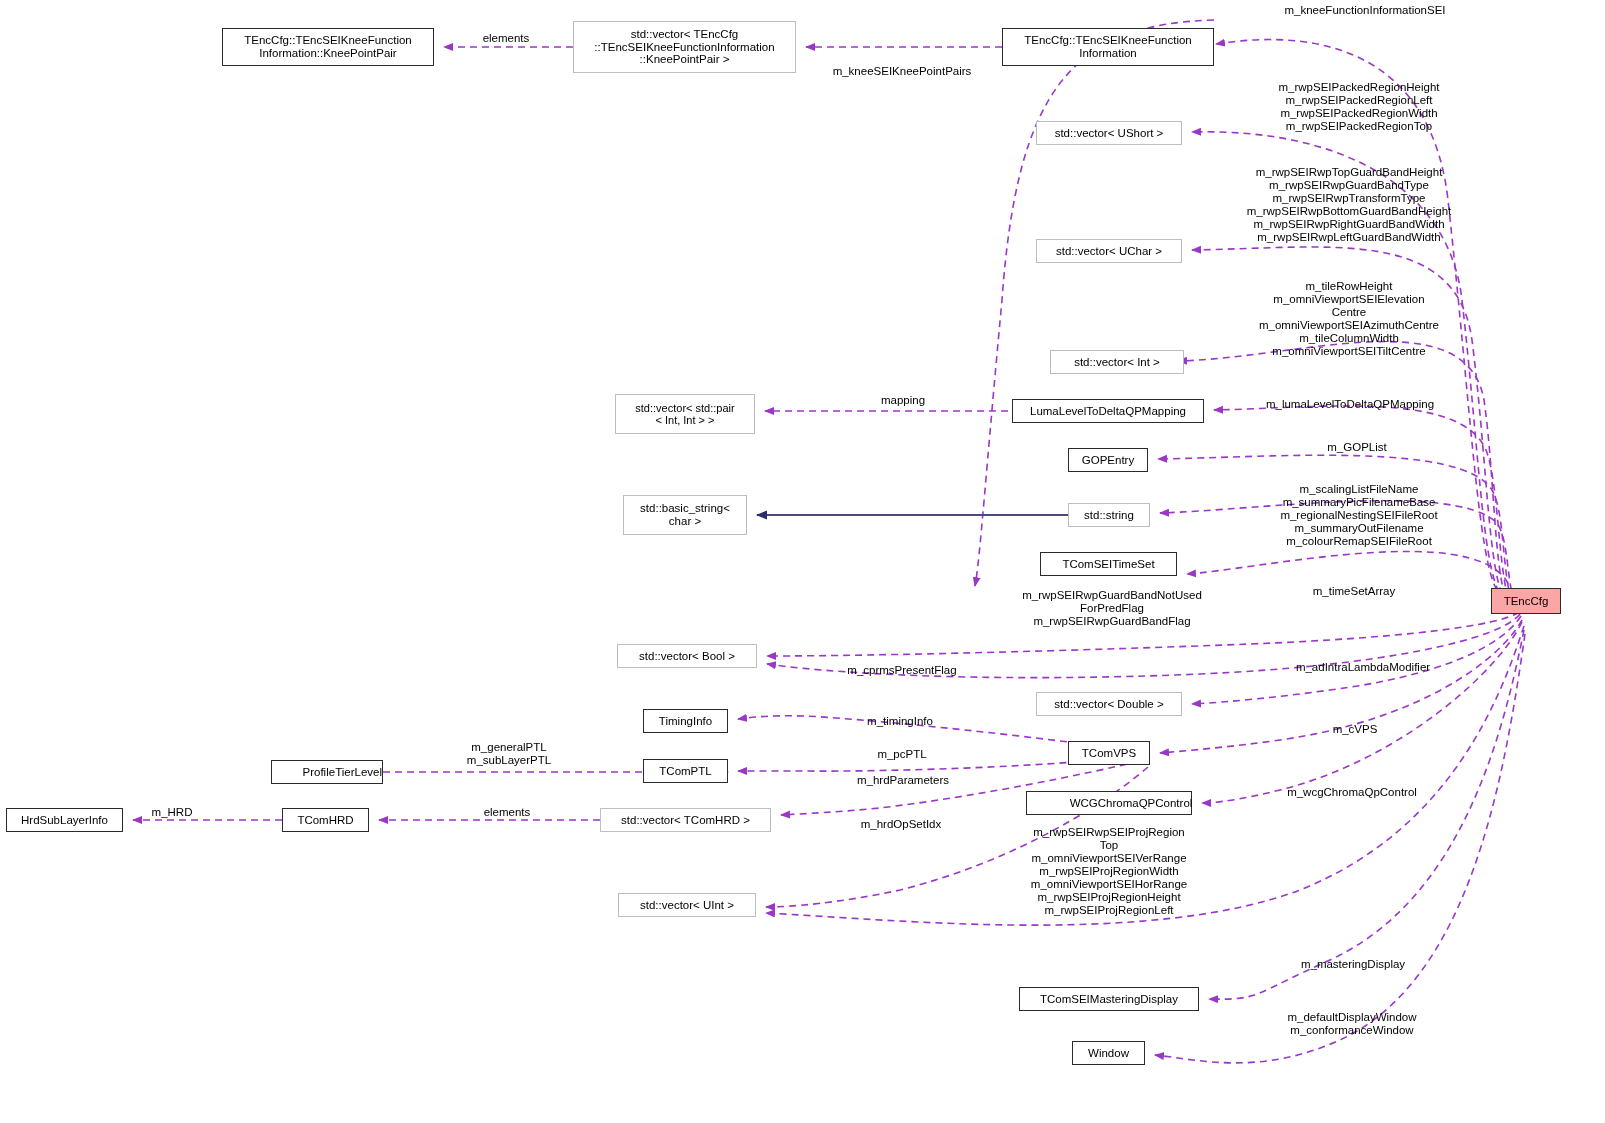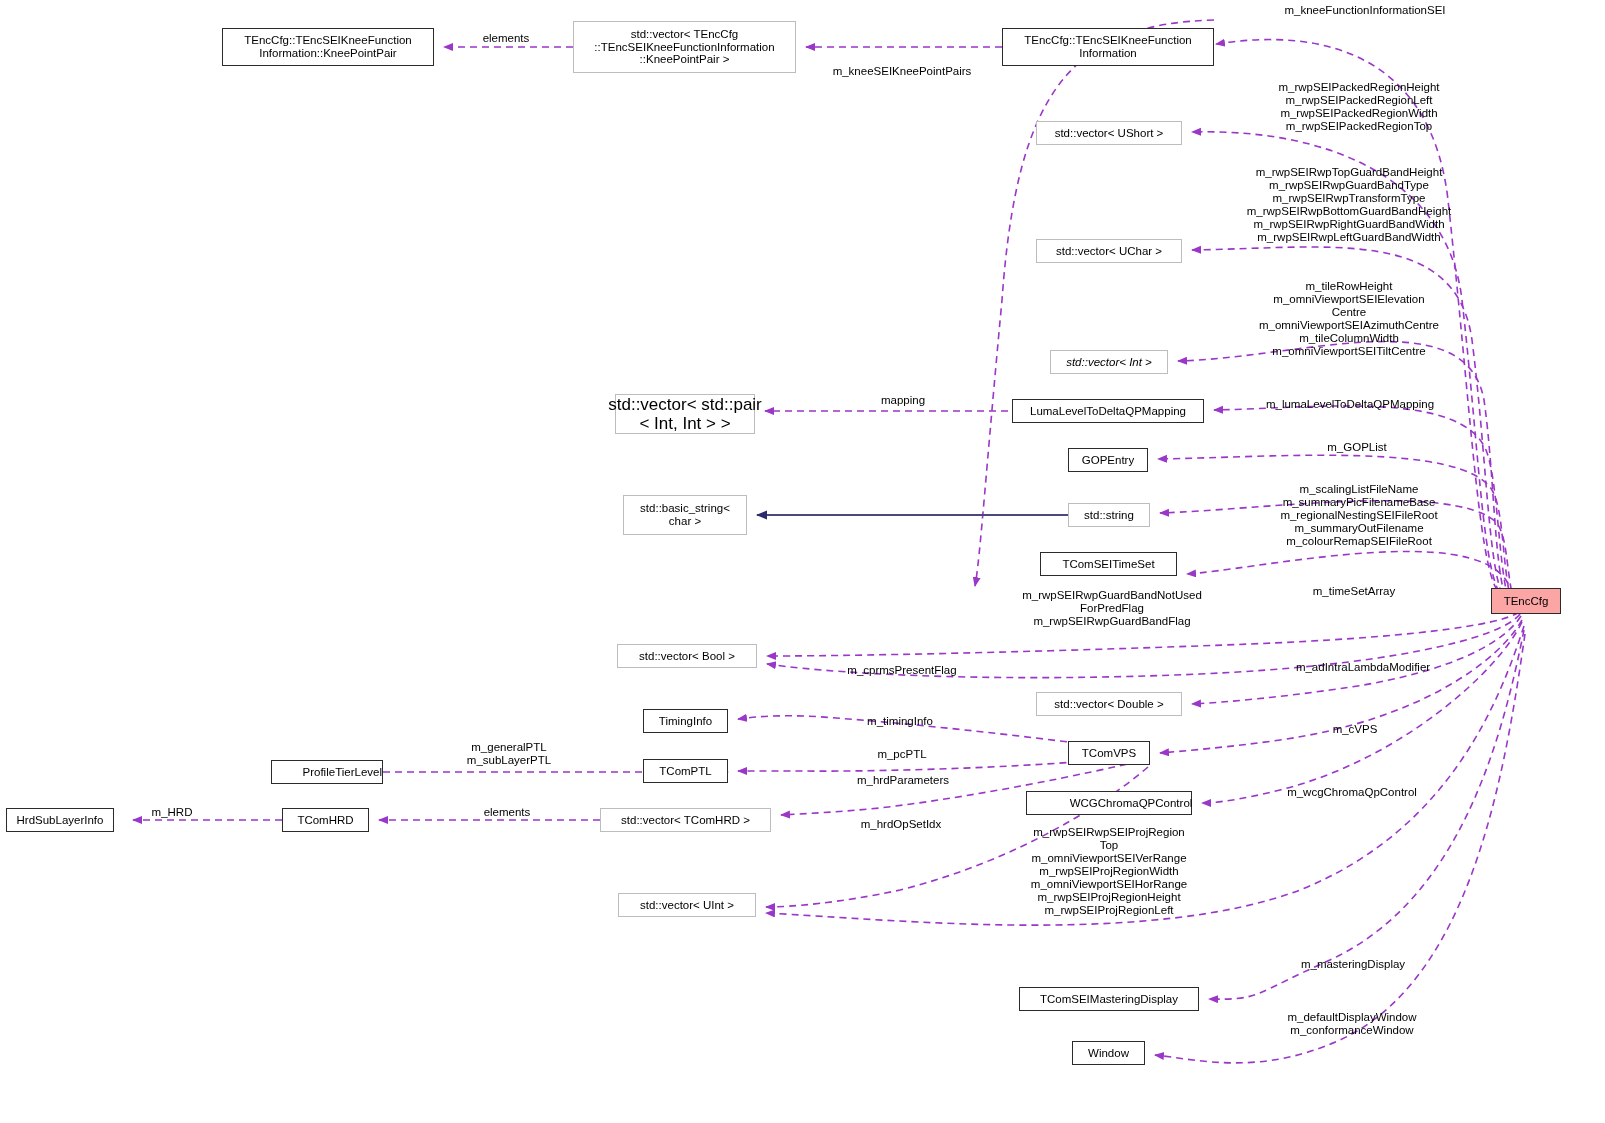--- a/index.html
+++ b/index.html
@@ -72,24 +72,24 @@
       <div class="node solid" style="left: 1002px; top: 28px; width: 212px; height: 38px; font-size: 11.5px;">
         <span style="white-space: pre;">TEncCfg::TEncSEIKneeFunction
 Information</span>
       </div>
       <div class="node light" style="left: 1036px; top: 121px; width: 146px; height: 24px; font-size: 11.5px;">
         <span style="white-space: pre;">std::vector&lt; UShort &gt;</span>
       </div>
       <div class="node light" style="left: 1036px; top: 239px; width: 146px; height: 24px; font-size: 11.5px;">
         <span style="white-space: pre;">std::vector&lt; UChar &gt;</span>
       </div>
-      <div class="node light" style="left: 1050px; top: 350px; width: 118px; height: 24px; font-size: 11.5px; font-style: italic;">
+      <div class="node light" style="left: 1050px; top: 350px; width: 134px; height: 24px; font-size: 11.5px;">
         <span style="white-space: pre;">std::vector&lt; Int &gt;</span>
       </div>
-      <div class="node light" style="left: 615px; top: 394px; width: 140px; height: 40px; font-size: 17px;">
+      <div class="node light" style="left: 615px; top: 394px; width: 140px; height: 40px; font-size: 11px;">
         <span style="white-space: pre;">std::vector&lt; std::pair
 &lt; Int, Int &gt; &gt;</span>
       </div>
       <div class="node solid" style="left: 1012px; top: 399px; width: 192px; height: 24px; font-size: 11.5px;">
         <span style="white-space: pre;">LumaLevelToDeltaQPMapping</span>
       </div>
       <div class="node solid" style="left: 1068px; top: 448px; width: 80px; height: 24px; font-size: 11.5px;">
         <span style="white-space: pre;">GOPEntry</span>
       </div>
       <div class="node light" style="left: 623px; top: 495px; width: 124px; height: 40px; font-size: 11.5px;">
@@ -116,21 +116,21 @@
       </div>
       <div class="node solid" style="left: 271px; top: 760px; width: 112px; height: 24px; font-size: 11.5px; justify-content: flex-end;">
         <span style="white-space: pre;">ProfileTierLevel</span>
       </div>
       <div class="node solid" style="left: 643px; top: 759px; width: 85px; height: 24px; font-size: 11.5px;">
         <span style="white-space: pre;">TComPTL</span>
       </div>
       <div class="node solid" style="left: 1026px; top: 791px; width: 166px; height: 24px; font-size: 11.5px;">
         <span style="white-space: pre; margin-left: 44px;">WCGChromaQPControl</span>
       </div>
-      <div class="node solid" style="left: 6px; top: 808px; width: 108px; height: 24px; font-size: 11.5px;">
+      <div class="node solid" style="left: 6px; top: 808px; width: 117px; height: 24px; font-size: 11.5px;">
         <span style="white-space: pre;">HrdSubLayerInfo</span>
       </div>
       <div class="node solid" style="left: 282px; top: 808px; width: 87px; height: 24px; font-size: 11.5px;">
         <span style="white-space: pre;">TComHRD</span>
       </div>
       <div class="node light" style="left: 600px; top: 808px; width: 171px; height: 24px; font-size: 11.5px;">
         <span style="white-space: pre;">std::vector&lt; TComHRD &gt;</span>
       </div>
       <div class="node light" style="left: 618px; top: 893px; width: 138px; height: 24px; font-size: 11.5px;">
         <span style="white-space: pre;">std::vector&lt; UInt &gt;</span>

